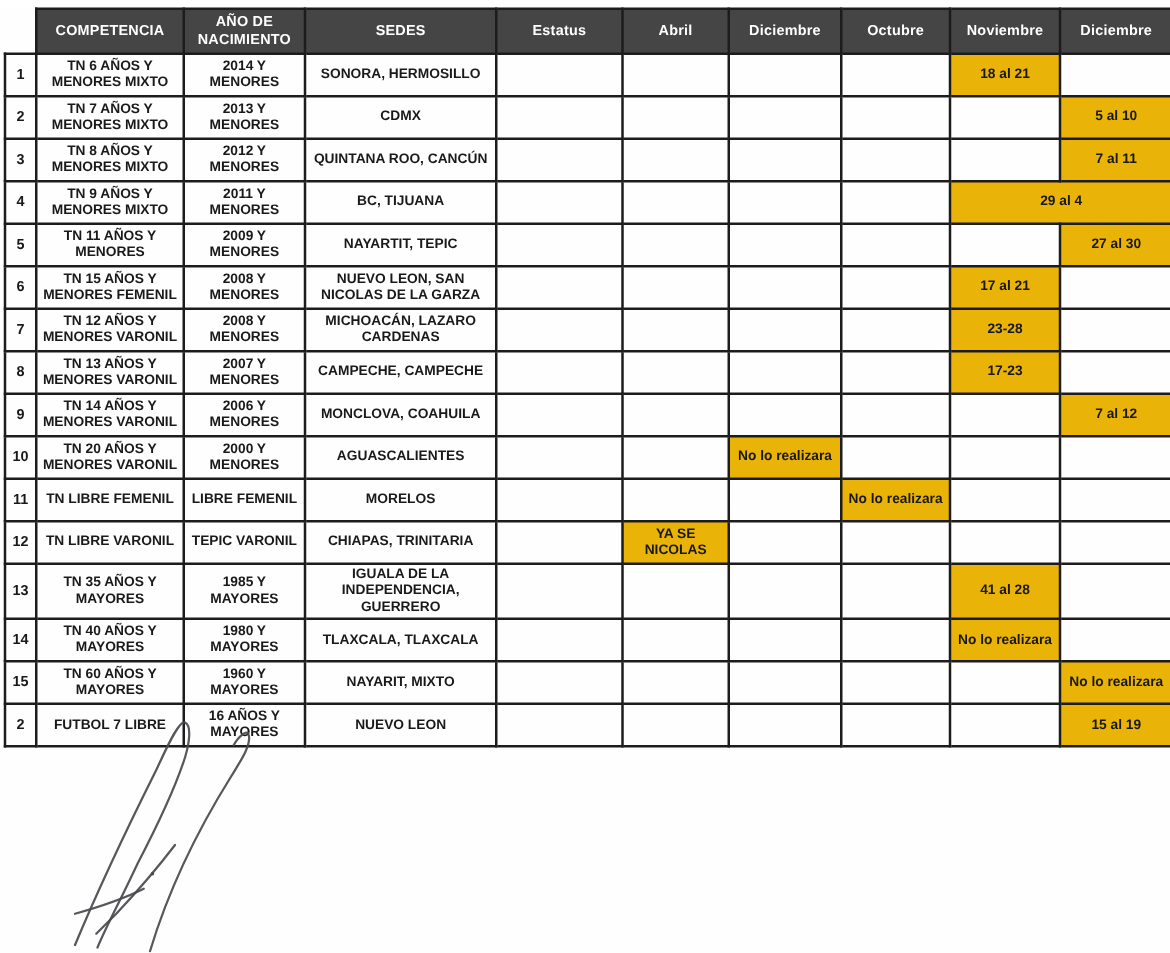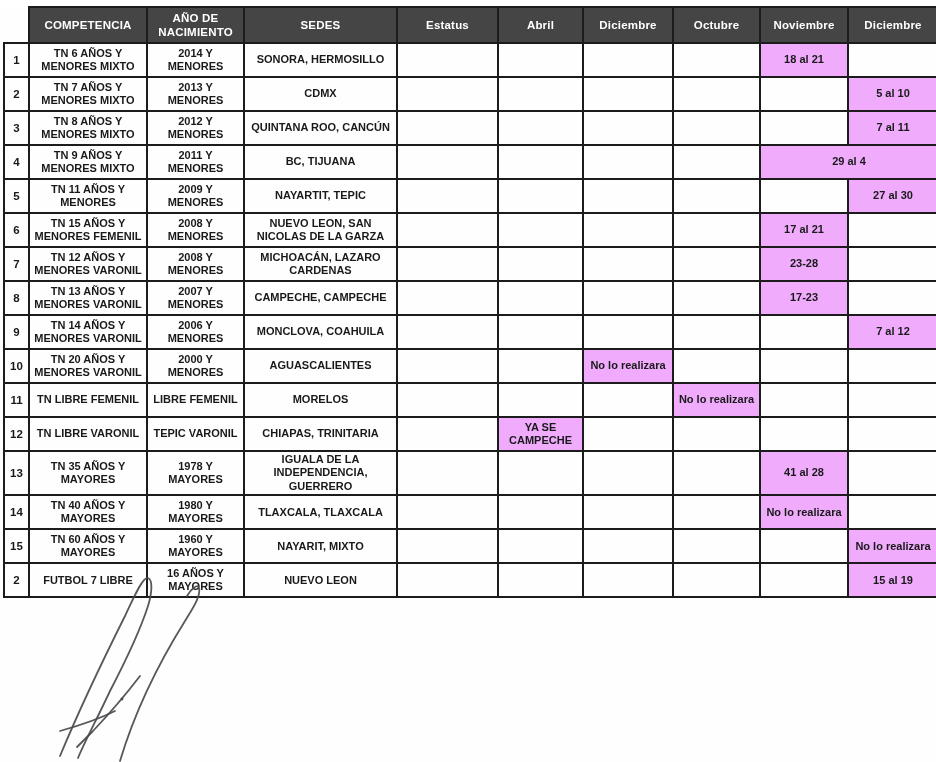--- a/index.html
+++ b/index.html
@@ -14,21 +14,21 @@
   col.c-sep{width:90px}  col.c-oct{width:87px}  col.c-nov{width:88px}
   col.c-dic{width:90px}
 
   th,td{border:2px solid #1c1c1c;text-align:center;vertical-align:middle;
         padding:1px 2px;line-height:1.22;}
   thead th{background:#454545;color:#ffffff;font-weight:bold;
            font-size:11.5px;height:32px;letter-spacing:.2px;}
   thead th.corner{background:#fefefe;border:none;}
   tbody td{font-size:11px;font-weight:bold;color:#191919;height:30px;}
   tbody td.cell-num{font-size:11.5px;}
-  tbody td.mark{background:#f0abfc;}
+  tbody td.mark{background:#eab308;}
 
   svg.sig{position:absolute;left:15px;top:565px;width:220px;height:200px;
           pointer-events:none;}
   svg.sig path{fill:none;stroke:#4a4a4e;stroke-width:1.8;
                stroke-linecap:round;opacity:.92;}
 </style>
 </head>
 <body>
 
 <div class="page">
@@ -191,30 +191,30 @@
           <td class="cell-octubre mark">No lo realizara</td>
           <td class="cell-noviembre"></td>
           <td class="cell-diciembre"></td>
         </tr>
         <tr>
           <td class="cell-num">12</td>
           <td class="cell-competencia">TN LIBRE VARONIL</td>
           <td class="cell-nacimiento">TEPIC VARONIL</td>
           <td class="cell-sede">CHIAPAS, TRINITARIA</td>
           <td class="cell-estatus"></td>
-          <td class="cell-abril mark">YA SE CAMPECHE</td>
+          <td class="cell-abril mark">YA SE NICOLAS</td>
           <td class="cell-septiembre"></td>
           <td class="cell-octubre"></td>
           <td class="cell-noviembre"></td>
           <td class="cell-diciembre"></td>
         </tr>
         <tr>
           <td class="cell-num">13</td>
           <td class="cell-competencia">TN 35 AÑOS Y MAYORES</td>
-          <td class="cell-nacimiento">1978 Y MAYORES</td>
+          <td class="cell-nacimiento">1985 Y MAYORES</td>
           <td class="cell-sede">IGUALA DE LA INDEPENDENCIA, GUERRERO</td>
           <td class="cell-estatus"></td>
           <td class="cell-abril"></td>
           <td class="cell-septiembre"></td>
           <td class="cell-octubre"></td>
           <td class="cell-noviembre mark">41 al 28</td>
           <td class="cell-diciembre"></td>
         </tr>
         <tr>
           <td class="cell-num">14</td>

